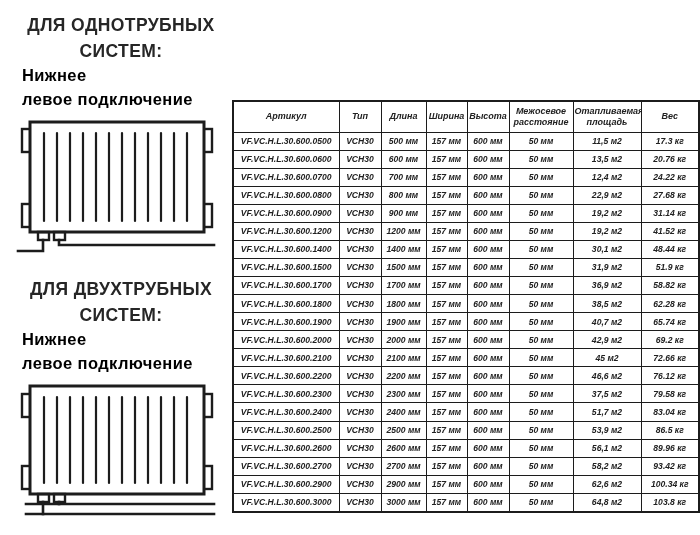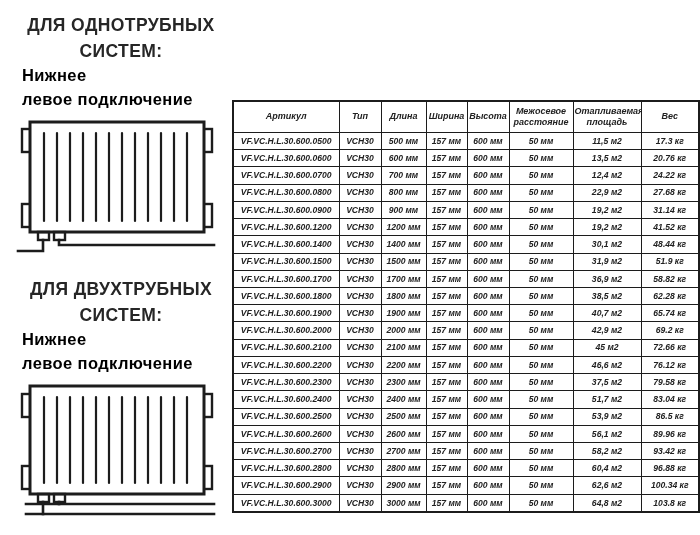--- a/index.html
+++ b/index.html
@@ -323,30 +323,20 @@
             <td>VF.VC.H.L.30.600.2700</td>
             <td>VCH30</td>
             <td>2700 мм</td>
             <td>157 мм</td>
             <td>600 мм</td>
             <td>50 мм</td>
             <td>58,2 м2</td>
             <td>93.42 кг</td>
           </tr>
           <tr>
-            <td>VF.VC.H.L.30.600.2800</td>
-            <td>VCH30</td>
-            <td>2800 мм</td>
-            <td>157 мм</td>
-            <td>600 мм</td>
-            <td>50 мм</td>
-            <td>60,4 м2</td>
-            <td>96.88 кг</td>
-          </tr>
-          <tr>
             <td>VF.VC.H.L.30.600.2900</td>
             <td>VCH30</td>
             <td>2900 мм</td>
             <td>157 мм</td>
             <td>600 мм</td>
             <td>50 мм</td>
             <td>62,6 м2</td>
             <td>100.34 кг</td>
           </tr>
           <tr>

